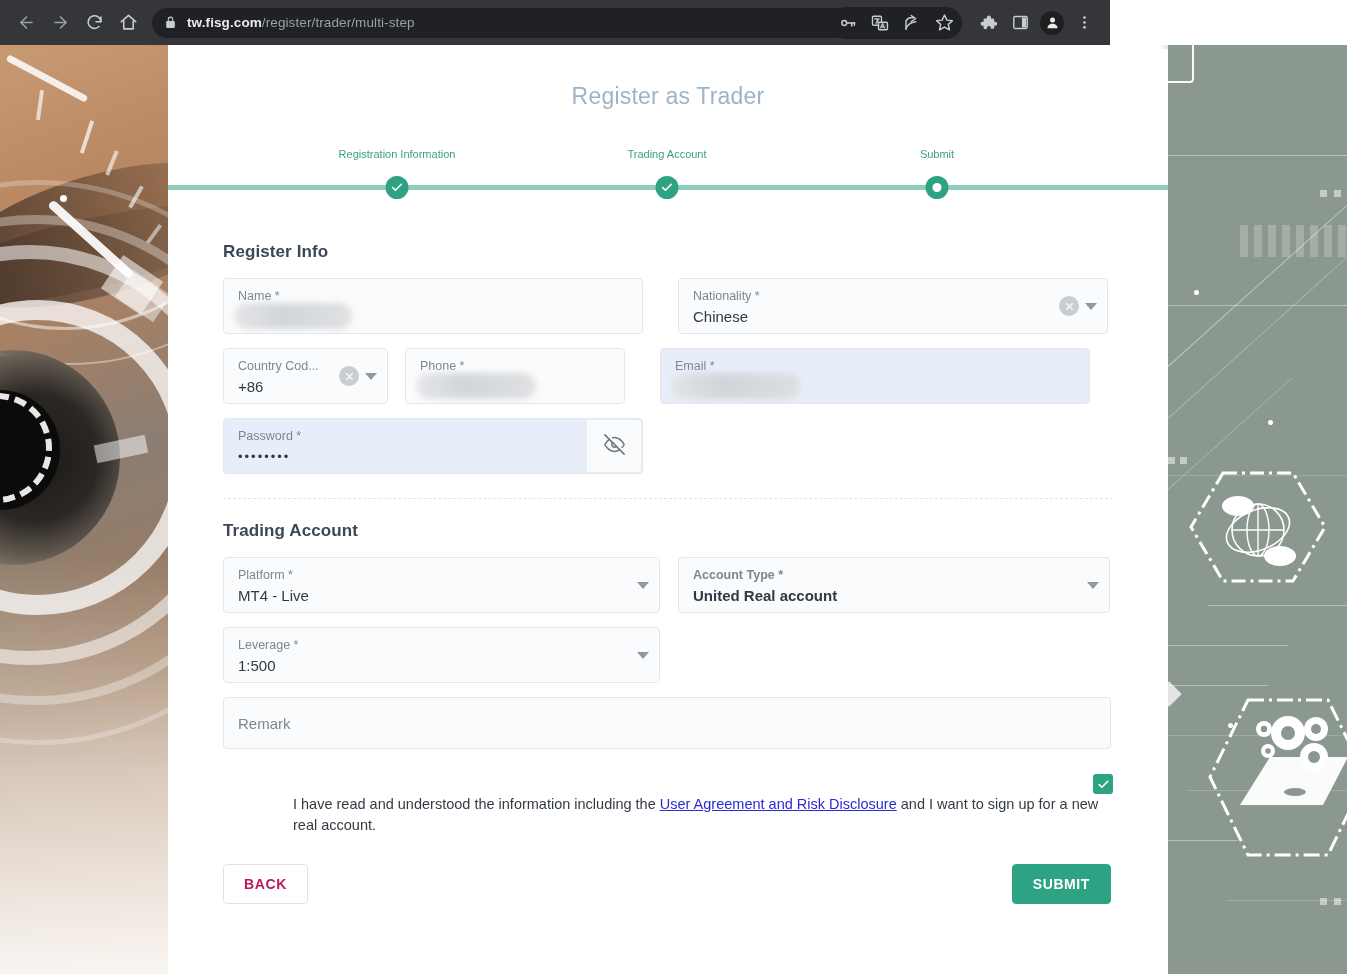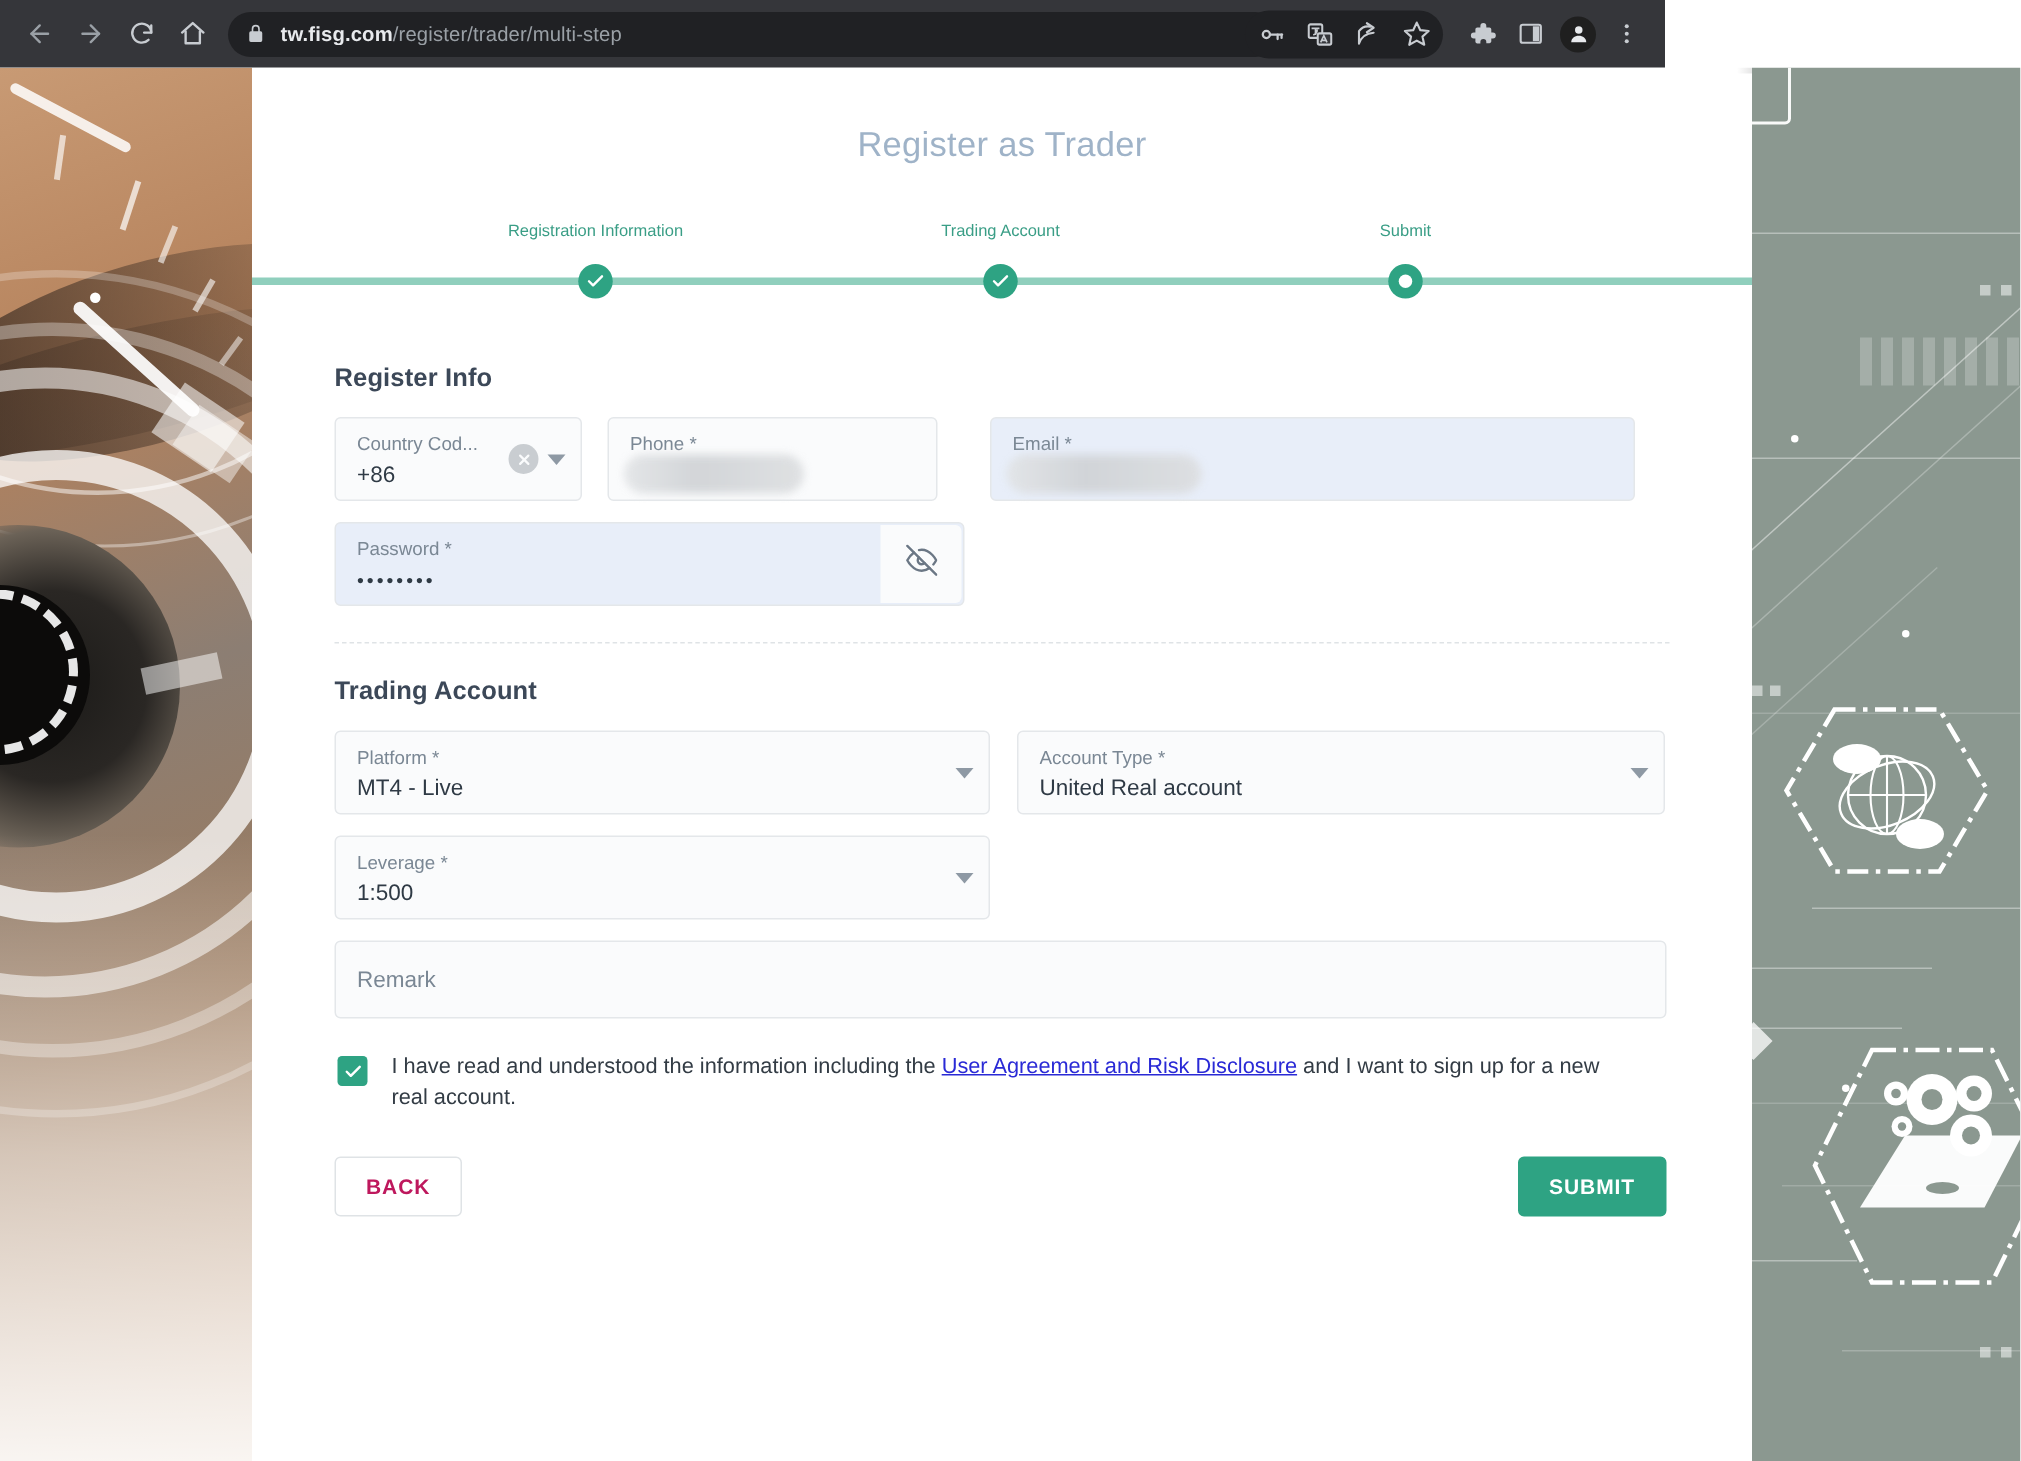--- a/index.html
+++ b/index.html
@@ -295,21 +295,21 @@
   }
 
   
   .w-name   { width: 420px; }
   .w-nat    { width: 430px; }
   .w-cc     { width: 165px; }
   .w-phone  { width: 220px; }
   .w-email  { width: 430px; }
   .w-pass   { width: 420px; }
   .w-plat   { width: 437px; }
-  .w-acct   { width: 432px; }
+  .w-acct   { width: 432px; font-weight: bold; }
   .w-lev    { width: 437px; }
 
   .adorn {
     position: absolute;
     right: 10px;
     top: 0;
     height: 54px;
     display: flex;
     align-items: center;
     gap: 6px;
@@ -348,23 +348,24 @@
     border-radius: 4px;
     display: flex;
     align-items: center;
     padding: 0 14px;
     margin-top: 4px;
   }
   .remark span { font-size: 15px; color: #7a8794; }
 
   .agree-row {
     display: flex;
-    align-items: flex-start;
+    align-items: flex-end;
     margin-top: 22px;
     padding-left: 2px;
+    flex-direction: column;
   }
   .checkbox {
     width: 20px; height: 20px;
     background: #2ea383;
     border-radius: 3px;
     display: flex; align-items: center; justify-content: center;
     flex: 0 0 auto;
     margin-top: 3px;
   }
   .agree-text {
@@ -634,20 +635,39 @@
       </div>
       <div class="step-node current" style="left:769px;">
         <span class="hole"></span>
       </div>
     </div>
 
     <div class="form-wrap">
 
       <div class="section-title">Register Info</div>
 
+      <div class="row">
+        <div class="field w-name">
+          <span class="flabel">Name *</span>
+          <span class="redact two" style="width:118px;"></span>
+        </div>
+        <div class="field w-nat">
+          <span class="flabel">Nationality *</span>
+          <span class="fvalue">Chinese</span>
+          <span class="adorn">
+            <span class="clear-circle">
+              <svg width="11" height="11" viewBox="0 0 24 24" fill="none" stroke="#fafbfc" stroke-width="3.2" stroke-linecap="round">
+                  <line x1="6" y1="6" x2="18" y2="18"></line>
+                  <line x1="18" y1="6" x2="6" y2="18"></line>
+                </svg>
+            </span>
+            <span class="caret-down"></span>
+          </span>
+        </div>
+      </div>
 
       <div class="row" style="gap:17px;">
         <div class="field w-cc">
           <span class="flabel">Country Cod...</span>
           <span class="fvalue">+86</span>
           <span class="adorn">
             <span class="clear-circle">
               <svg width="11" height="11" viewBox="0 0 24 24" fill="none" stroke="#fafbfc" stroke-width="3.2" stroke-linecap="round">
                   <line x1="6" y1="6" x2="18" y2="18"></line>
                   <line x1="18" y1="6" x2="6" y2="18"></line>

